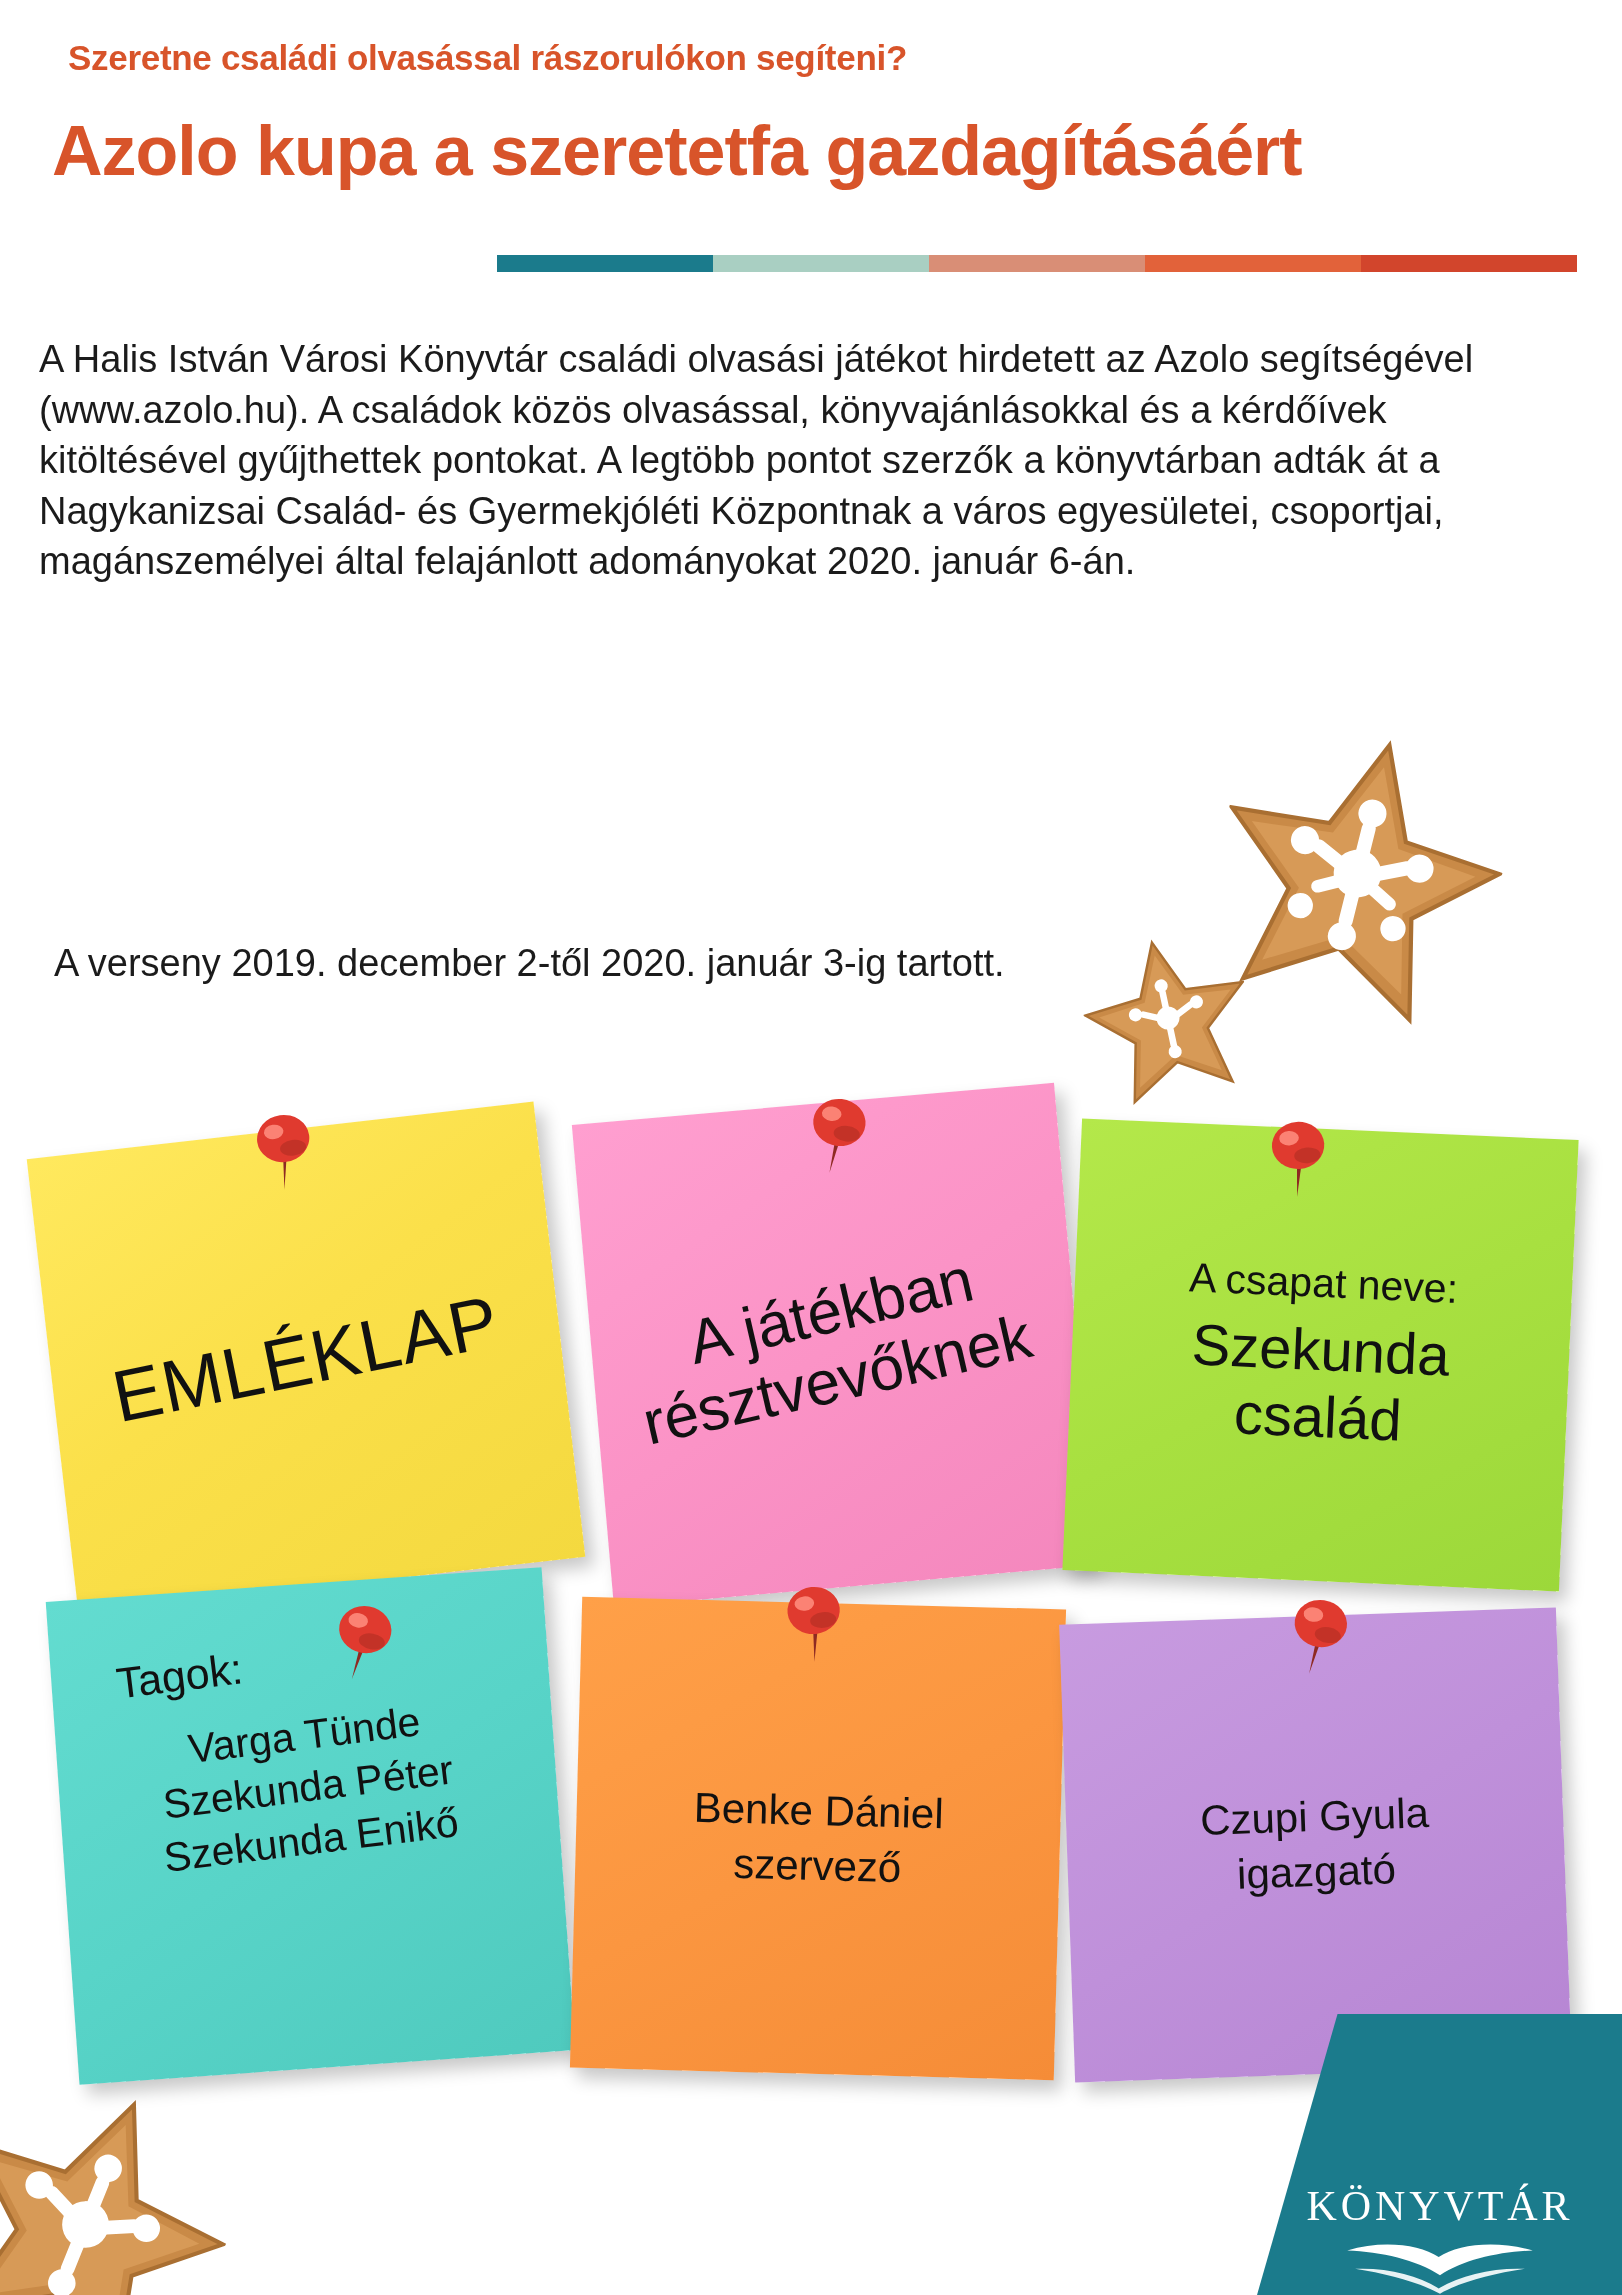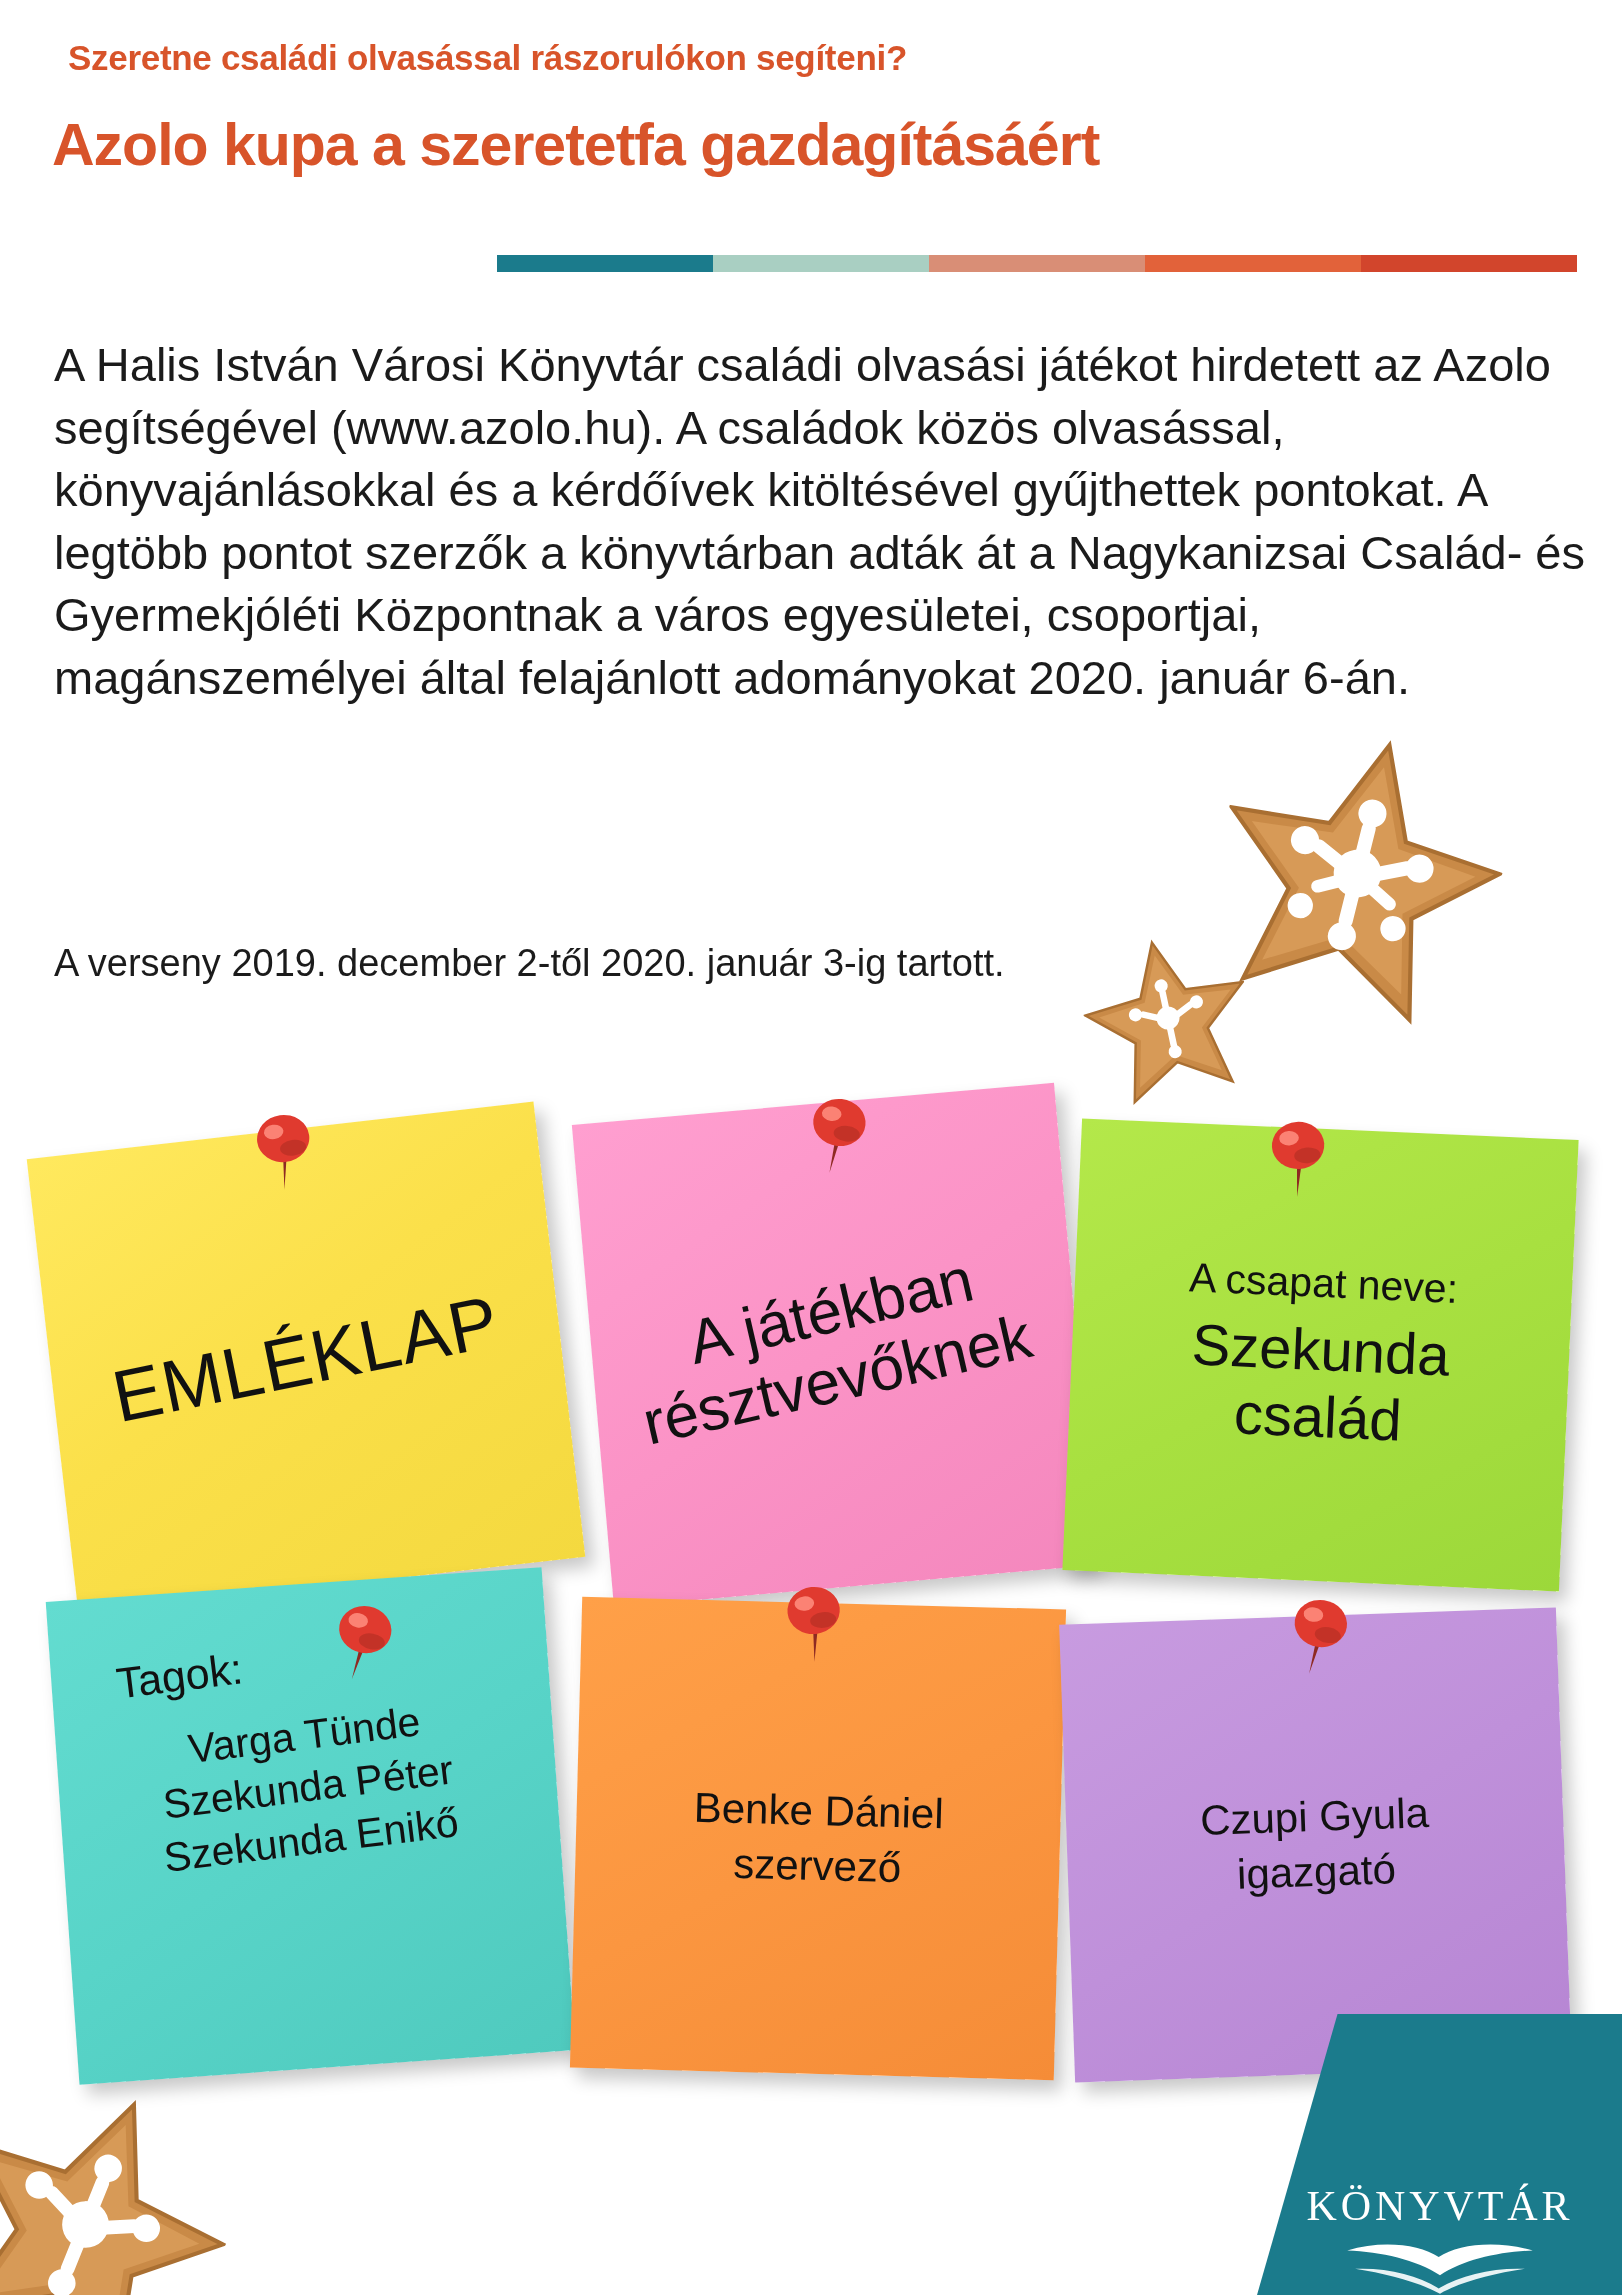--- a/index.html
+++ b/index.html
@@ -27,42 +27,42 @@
     left: 68px; top: 38px;
     font-size: 35px;
     font-weight: bold;
     color: #d8542a;
     letter-spacing: -0.3px;
     white-space: nowrap;
   }
   #main-title {
     position: absolute;
     left: 52px; top: 111px;
-    font-size: 59px;
+    font-size: 70px;
     font-weight: bold;
     color: #d8542a;
     letter-spacing: -1px;
     white-space: nowrap;
   }
 
   
   #rule {
     position: absolute;
     left: 497px; top: 255px;
     width: 1080px; height: 17px;
     display: flex;
   }
   #rule > i { display: block; height: 100%; flex: 1 1 0; }
 
   
   #body-copy {
     position: absolute;
-    left: 54px; top: 334px;
+    left: 39px; top: 334px;
     width: 1531px;
-    font-size: 47px;
+    font-size: 38px;
     line-height: 1.33;
     color: #1b1b1b;
   }
   #body-copy p { margin: 0 0 0 0; }
   #para-2 {
     position: absolute;
     left: 54px; top: 900px;
     width: 1531px;
     font-size: 38px;
     line-height: 1.33;

